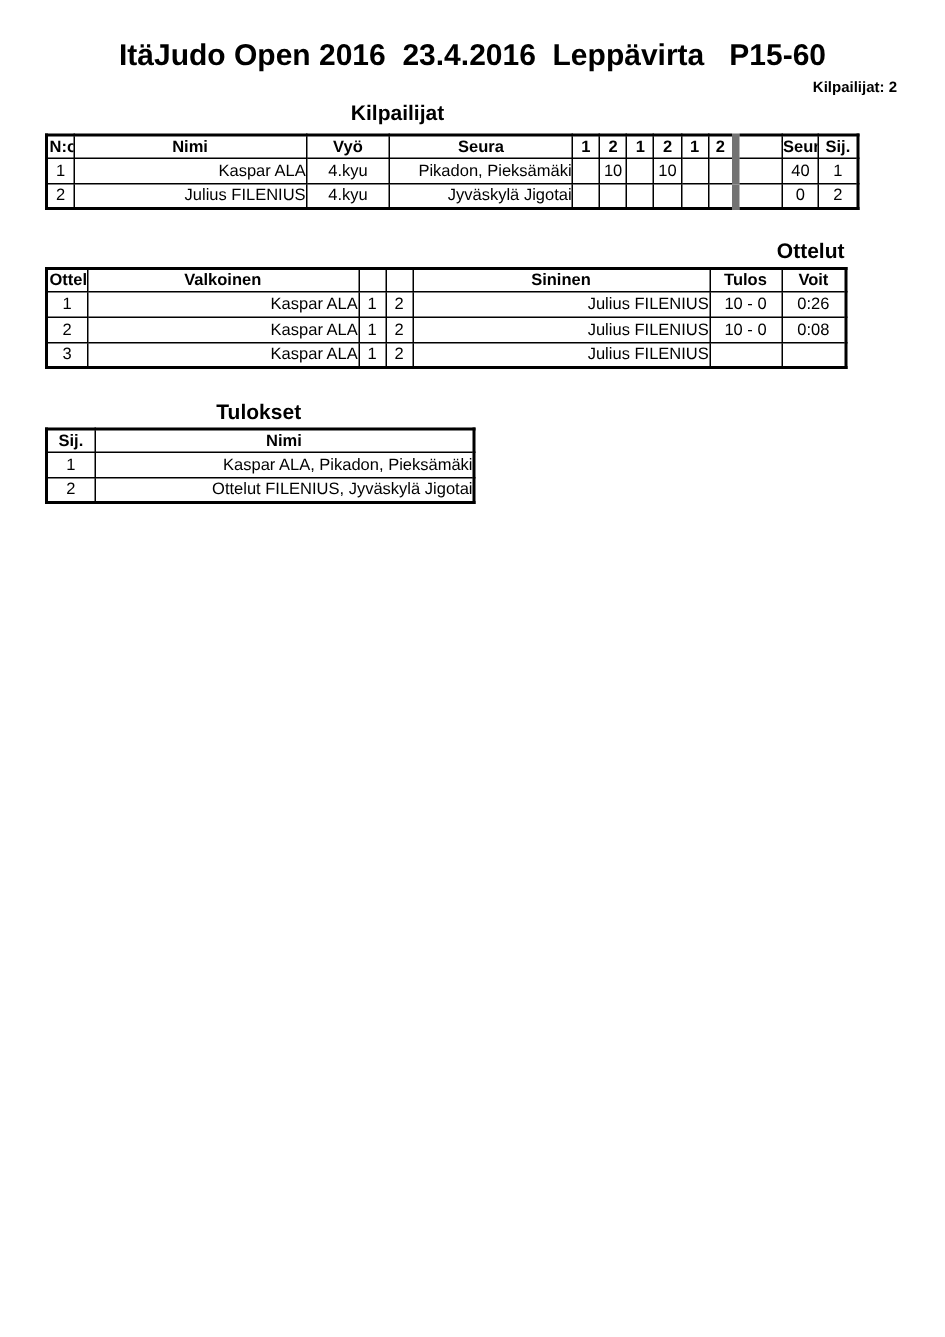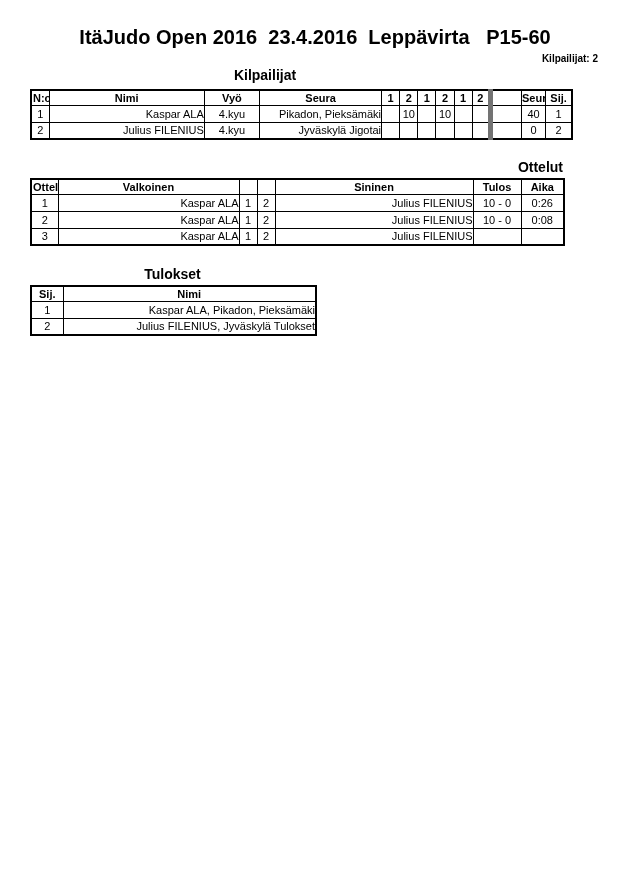--- a/index.html
+++ b/index.html
@@ -140,21 +140,21 @@
       <col style="width:43px">
   </colgroup>
   <tbody>
       <tr>
     <th class="edge">Ottelu</th>
     <th>Valkoinen</th>
     <th></th>
     <th></th>
     <th>Sininen</th>
     <th>Tulos</th>
-    <th>Aika</th>
+    <th>Voit</th>
   </tr>
   <tr>
     <td>1</td>
     <td class="al">Kaspar ALA</td>
     <td>1</td>
     <td>2</td>
     <td class="al">Julius FILENIUS</td>
     <td>10 - 0</td>
     <td>0:26</td>
   </tr>
@@ -190,16 +190,16 @@
       <tr>
     <th>Sij.</th>
     <th>Nimi</th>
   </tr>
   <tr>
     <td>1</td>
     <td class="al">Kaspar ALA, Pikadon, Pieksämäki</td>
   </tr>
   <tr>
     <td>2</td>
-    <td class="al">Julius FILENIUS, Jyväskylä Tulokset</td>
+    <td class="al">Ottelut FILENIUS, Jyväskylä Jigotai</td>
   </tr>
 </tbody>
   </table>
 
 </body></html>

